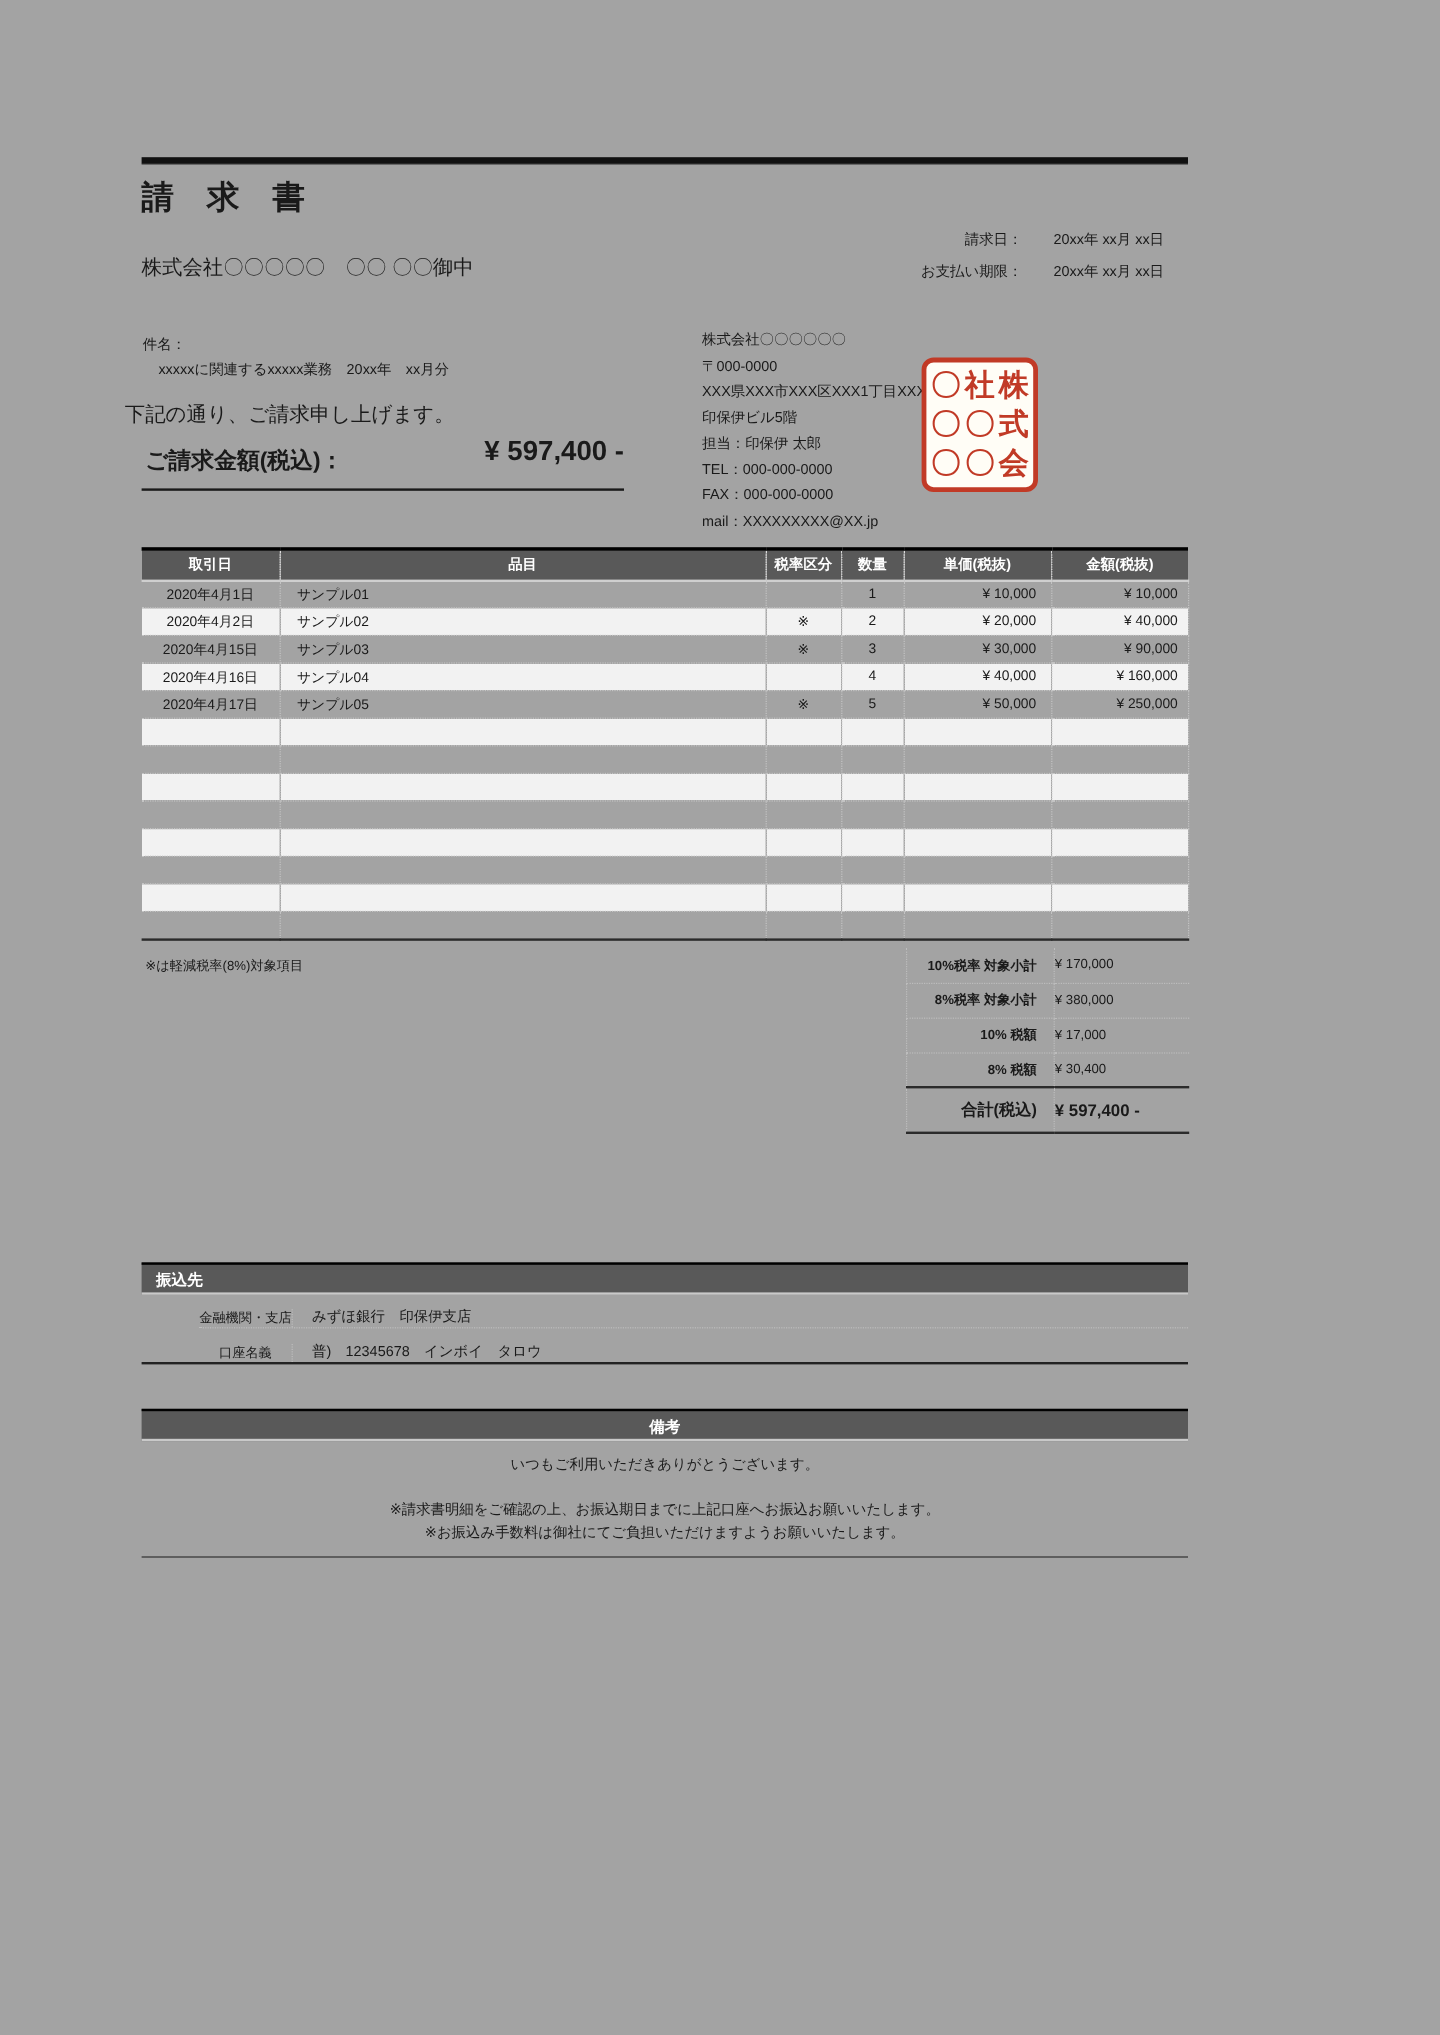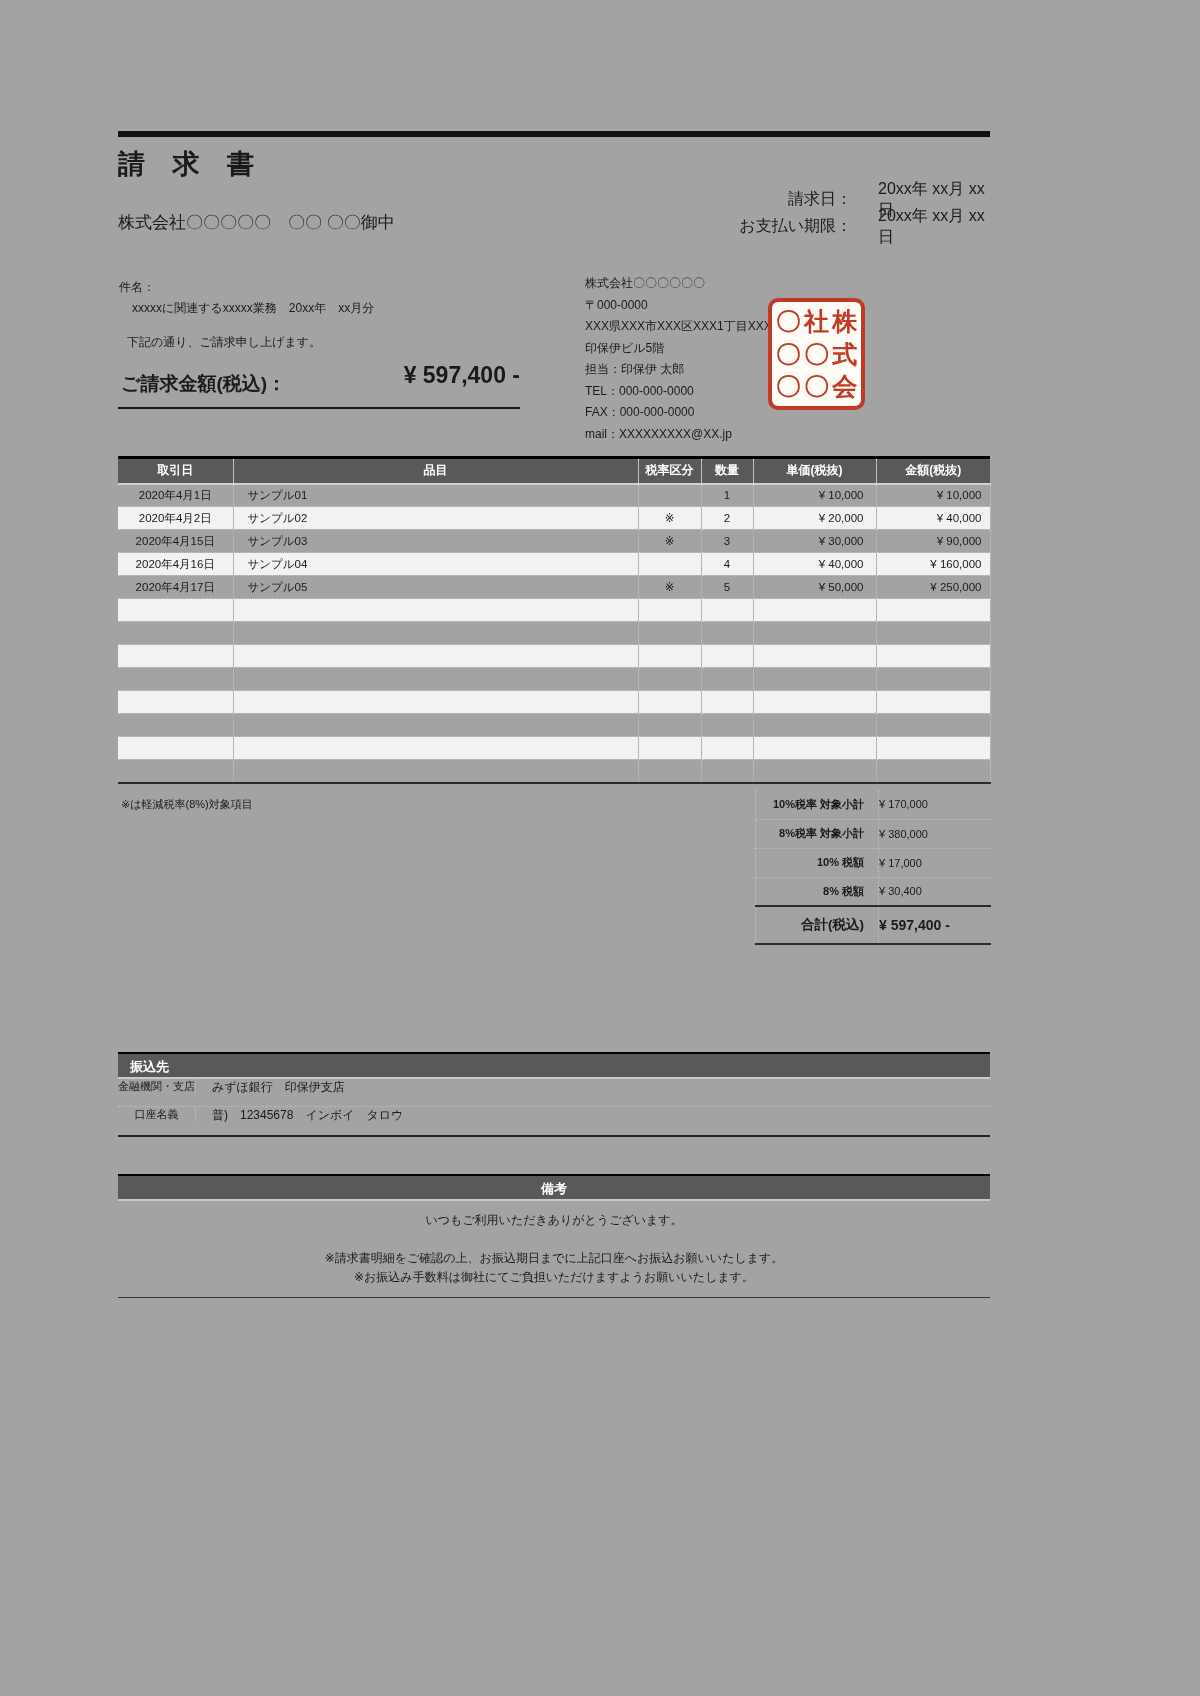--- a/index.html
+++ b/index.html
@@ -8,27 +8,27 @@
     position:relative; width:1200px; height:1696px; background:#a3a3a3;
     font-family:"Liberation Sans","DejaVu Sans",sans-serif; color:#1a1a1a; overflow:hidden;
   }
   
   .top-rule { position:absolute; left:118px; top:131px; width:872px; height:3px;
               border-top:5px solid #111; border-bottom:1px solid #111; }
   .page-title { position:absolute; left:118px; top:146px; font-size:27px; font-weight:bold; letter-spacing:10px; }
   .recipient { position:absolute; left:118px; top:211px; font-size:17px; }
 
   .dates { position:absolute; left:640px; top:186px; width:350px; }
-  .date-row { display:flex; height:27px; align-items:center; font-size:16px; }
+  .date-row { display:flex; height:27px; align-items:center; font-size:12px; }
   .date-label { flex:1; text-align:right; }
   .date-value { width:112px; text-align:left; margin-left:26px; }
 
   .subject-label { position:absolute; left:119px; top:279px; font-size:12px; }
   .subject-value { position:absolute; left:132px; top:300px; font-size:12px; }
-  .greeting { position:absolute; left:127px; top:334px; font-size:12px; }
+  .greeting { position:absolute; left:104px; top:334px; font-size:17px; }
 
   .bill-label { position:absolute; left:121px; top:371px; font-size:19px; font-weight:bold; }
   .bill-amount { position:absolute; left:320px; top:362px; width:200px; text-align:right; font-size:23px; font-weight:bold; }
   .bill-rule { position:absolute; left:118px; top:407px; width:402px; height:2px; background:#1a1a1a; }
 
   .issuer { position:absolute; left:585px; top:273px; font-size:12px; line-height:21.5px; }
   .issuer div { white-space:nowrap; }
 
   .seal { position:absolute; left:768px; top:298px; width:97px; height:112px;
           border:4px solid #c13a26; border-radius:10px; background:#fffdf6;
@@ -66,21 +66,21 @@
   tr.sum-total td { border-top:2px solid #2b2b2b; border-bottom:2px solid #2b2b2b; height:38px; }
   tr.sum-total .sum-lbl { font-size:13.5px; }
   tr.sum-total .sum-val { font-size:14px; font-weight:bold; }
 
   
   .bar { background:#595959; color:#ffffff; font-weight:bold; font-size:13px;
          padding:4px 12px 0 12px; height:27px; border-top:2px solid #000; border-bottom:2px solid #c9c9c9; }
 
   .bank { position:absolute; left:118px; top:1052px; width:872px; }
   .bank-rows { border-bottom:2px solid #222; }
-  .bank-row { display:flex; height:28px; align-items:flex-start; border-bottom:1px dotted #bdbdbd; }
+  .bank-row { display:flex; height:28px; align-items:flex-end; border-bottom:1px dotted #bdbdbd;margin-left:48px; }
   .bank-row:last-child { border-bottom:none; }
   .bank-label { width:78px; font-size:11px; border-right:1px dotted #bdbdbd;
                 display:flex; align-items:center; justify-content:center; text-align:center; }
   .bank-value { font-size:12px; display:flex; align-items:center; padding-left:16px; }
 
   .notes { position:absolute; left:118px; top:1174px; width:872px;text-align:center; }
   .notes-body { padding:10px 2px 0 2px; font-size:12px; }
   .notes-body div { min-height:19px; line-height:19px; }
   .bottom-rule { position:absolute; left:118px; top:1297px; width:872px; height:1px; background:#333; }
 </style>

